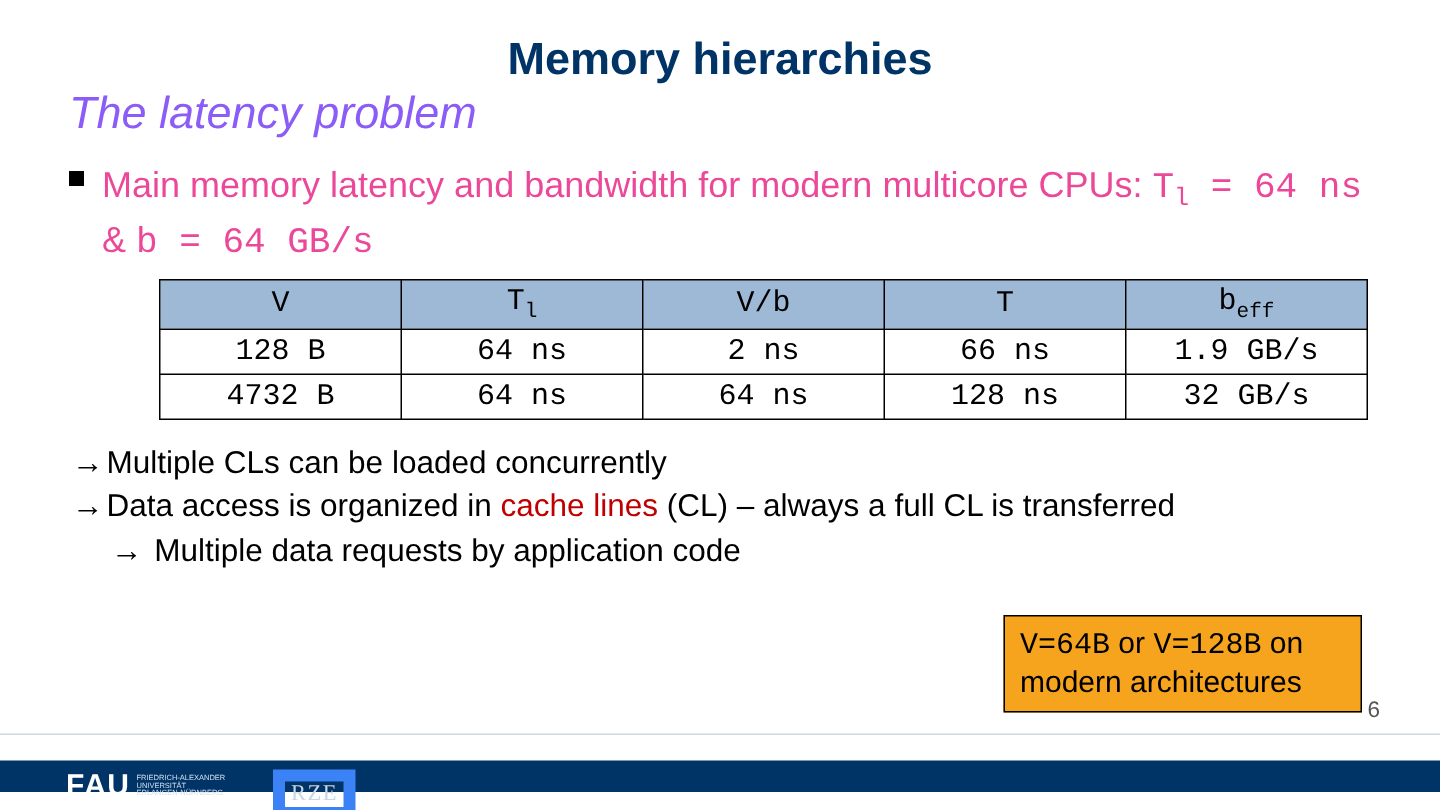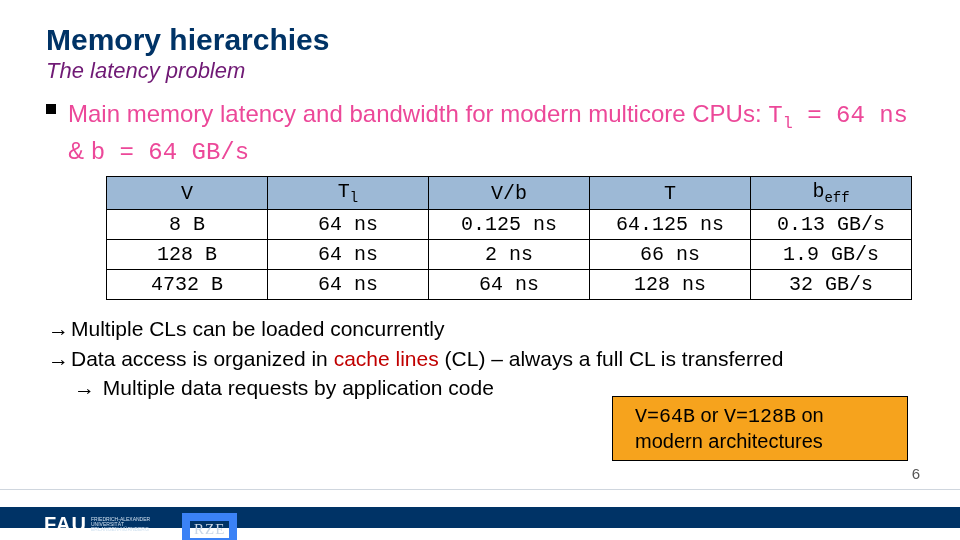--- a/index.html
+++ b/index.html
@@ -1,37 +1,37 @@
 <!DOCTYPE html>
 <html><head>
 <meta charset="utf-8">
 <style>
   * { margin: 0; padding: 0; box-sizing: border-box; }
   html, body { width: 960px; height: 540px; font-family: Arial, Helvetica, sans-serif; background: #fff; }
   .slide { position: relative; width: 960px; height: 540px; padding: 22px 46px 0 46px; }
   .title-block { margin-bottom: 14px; }
-  .title-line1 { font-size: 30px; font-weight: 700; color: #003366; line-height: 1.2; }
-  .title-line2 { font-size: 22px; font-weight: 400; font-style: italic; color: #701a75; line-height: 1.2; }
+  .title-line1 { font-size: 30px; font-weight: 700; color: #003366; line-height: 1.2; text-align: center; }
+  .title-line2 { font-size: 30px; font-weight: 400; font-style: italic; color: #8b5cf6; line-height: 1.2; }
   .bullet-row { position: relative; padding-left: 22px; margin-bottom: 2px; }
   .bullet-row .bullet { position: absolute; left: 0; top: 6px; width: 10px; height: 10px; background: #000; }
   .main-text { font-size: 24px; color: #ec4899; line-height: 1.3; }
   .mono { font-family: "Courier New", Courier, monospace; }
   .sub-l { font-size: 0.7em; vertical-align: sub; }
 
   table.data { border-collapse: collapse; width: 806px; margin: 8px 0 14px 60px; table-layout: fixed; }
   table.data th, table.data td { border: 1px solid #000; text-align: center; font-family: "Courier New", Courier, monospace; font-size: 20px; font-weight: 400; padding: 3px 2px; }
   table.data th { background: #9db9d6; }
 
   .arrow-line { font-size: 21px; color: #000; line-height: 1.4; padding-left: 2px; }
   .arrow { font-family: Arial, sans-serif; margin-right: 2px; }
   .red { color: #c00000; }
   .sub-lines { margin-left: 26px; margin-top: 0; }
   .sub-lines .arrow-line { margin-bottom: 8px; }
 
-  .callout { position: absolute; right: 52px; top: 396px; width: 296px; background: #f6a31d; border: 1px solid #000; padding: 6px 22px; font-size: 20px; line-height: 1.25; }
+  .callout { position: absolute; right: 52px; top: 410px; width: 239px; background: #f6a31d; border: 1px solid #000; padding: 6px 10px; font-size: 20px; line-height: 1.25; }
 
   .footer-bar { position: absolute; left: 0; right: 0; bottom: 12px; height: 21px; background: #003366; }
   .footer-bar .logo1 { position: absolute; left: 44px; top: 6px; color: #fff; font-weight: 700; font-size: 20px; letter-spacing: 1px; display: flex; align-items: center; }
   .footer-bar .logo1 .tiny { font-size: 5px; font-weight: 400; line-height: 1.05; color: #cfe0ef; margin-left: 4px; letter-spacing: 0; }
   .footer-bar .logo2 { position: absolute; left: 182px; top: 6px; border: 8px solid #3b82f6; color: #c9d6e6; font-family: "Times New Roman", serif; font-size: 15px; padding: 0 4px; letter-spacing: 1px; }
   .page-num { position: absolute; right: 40px; bottom: 58px; font-size: 15px; color: #555; }
   .footer-line { position: absolute; left: 0; right: 0; bottom: 50px; height: 1px; background: #cfd6de; }
 </style>
 </head>
 <body>
@@ -54,27 +54,20 @@
     <thead>
       <tr>
         <th>V</th>
         <th><span>T</span><span class="sub-l">l</span></th>
         <th>V/b</th>
         <th>T</th>
         <th><span>b</span><span class="sub-l">eff</span></th>
       </tr>
     </thead>
     <tbody>
-      <tr>
-        <td>8 B</td>
-        <td>64 ns</td>
-        <td>0.125 ns</td>
-        <td>64.125 ns</td>
-        <td>0.13 GB/s</td>
-      </tr>
       <tr>
         <td>128 B</td>
         <td>64 ns</td>
         <td>2 ns</td>
         <td>66 ns</td>
         <td>1.9 GB/s</td>
       </tr>
       <tr>
         <td>4732 B</td>
         <td>64 ns</td>

